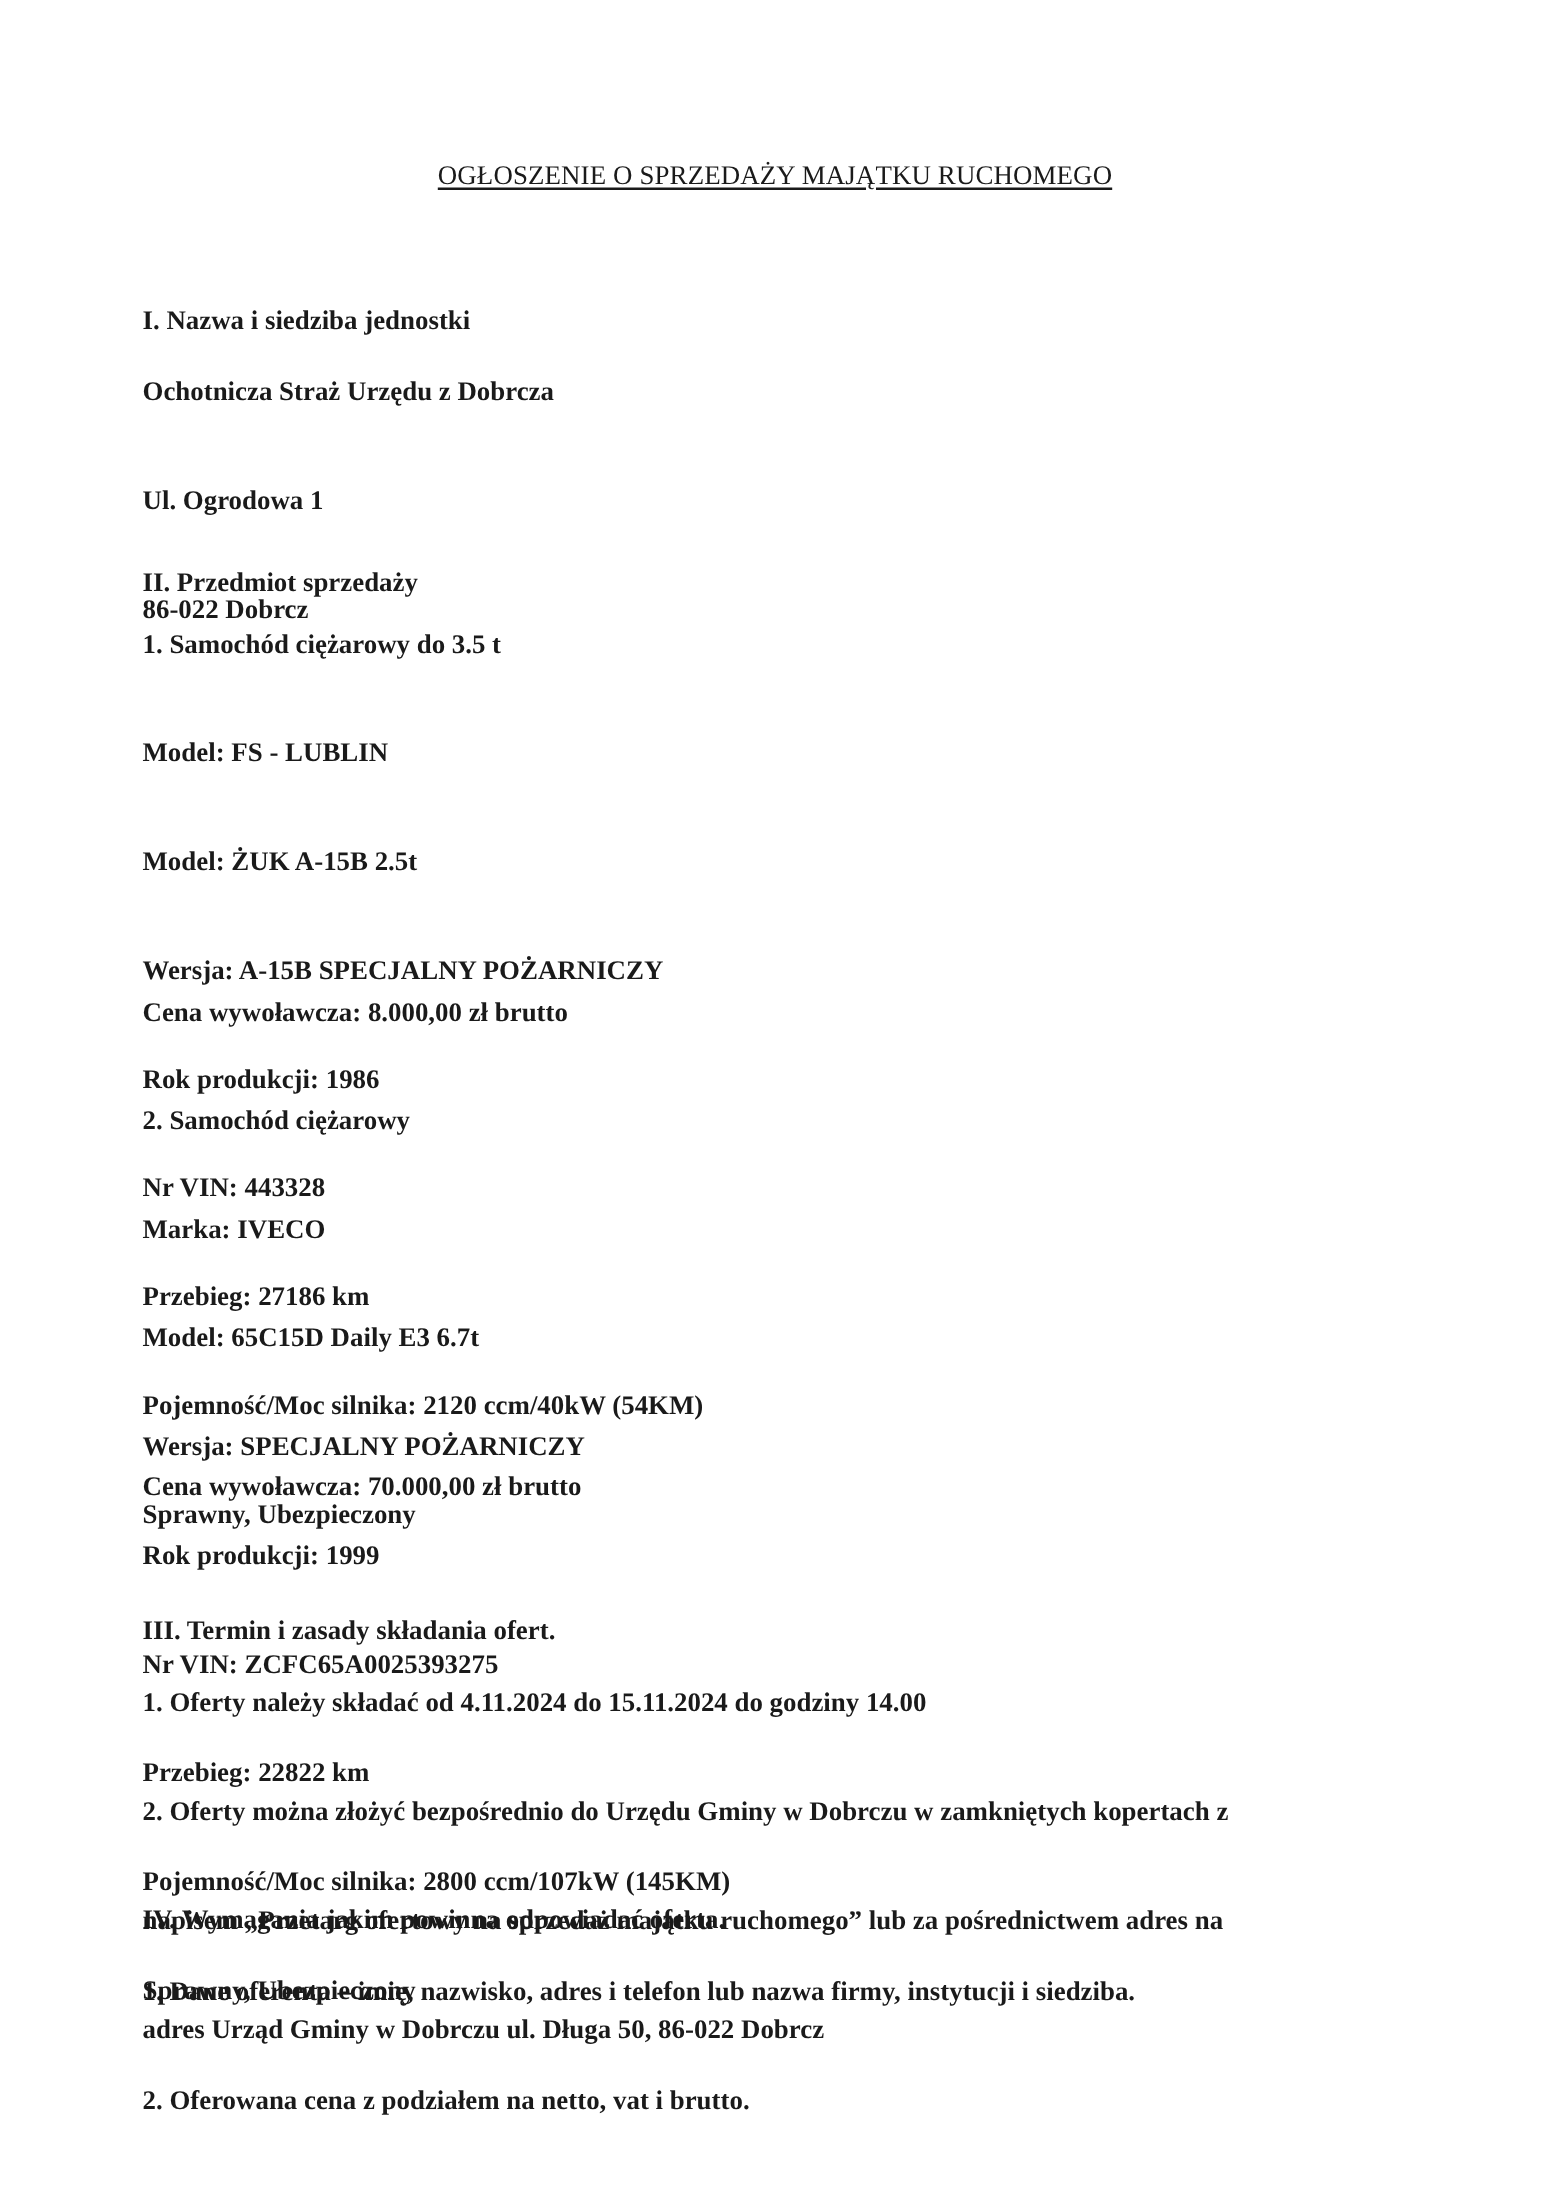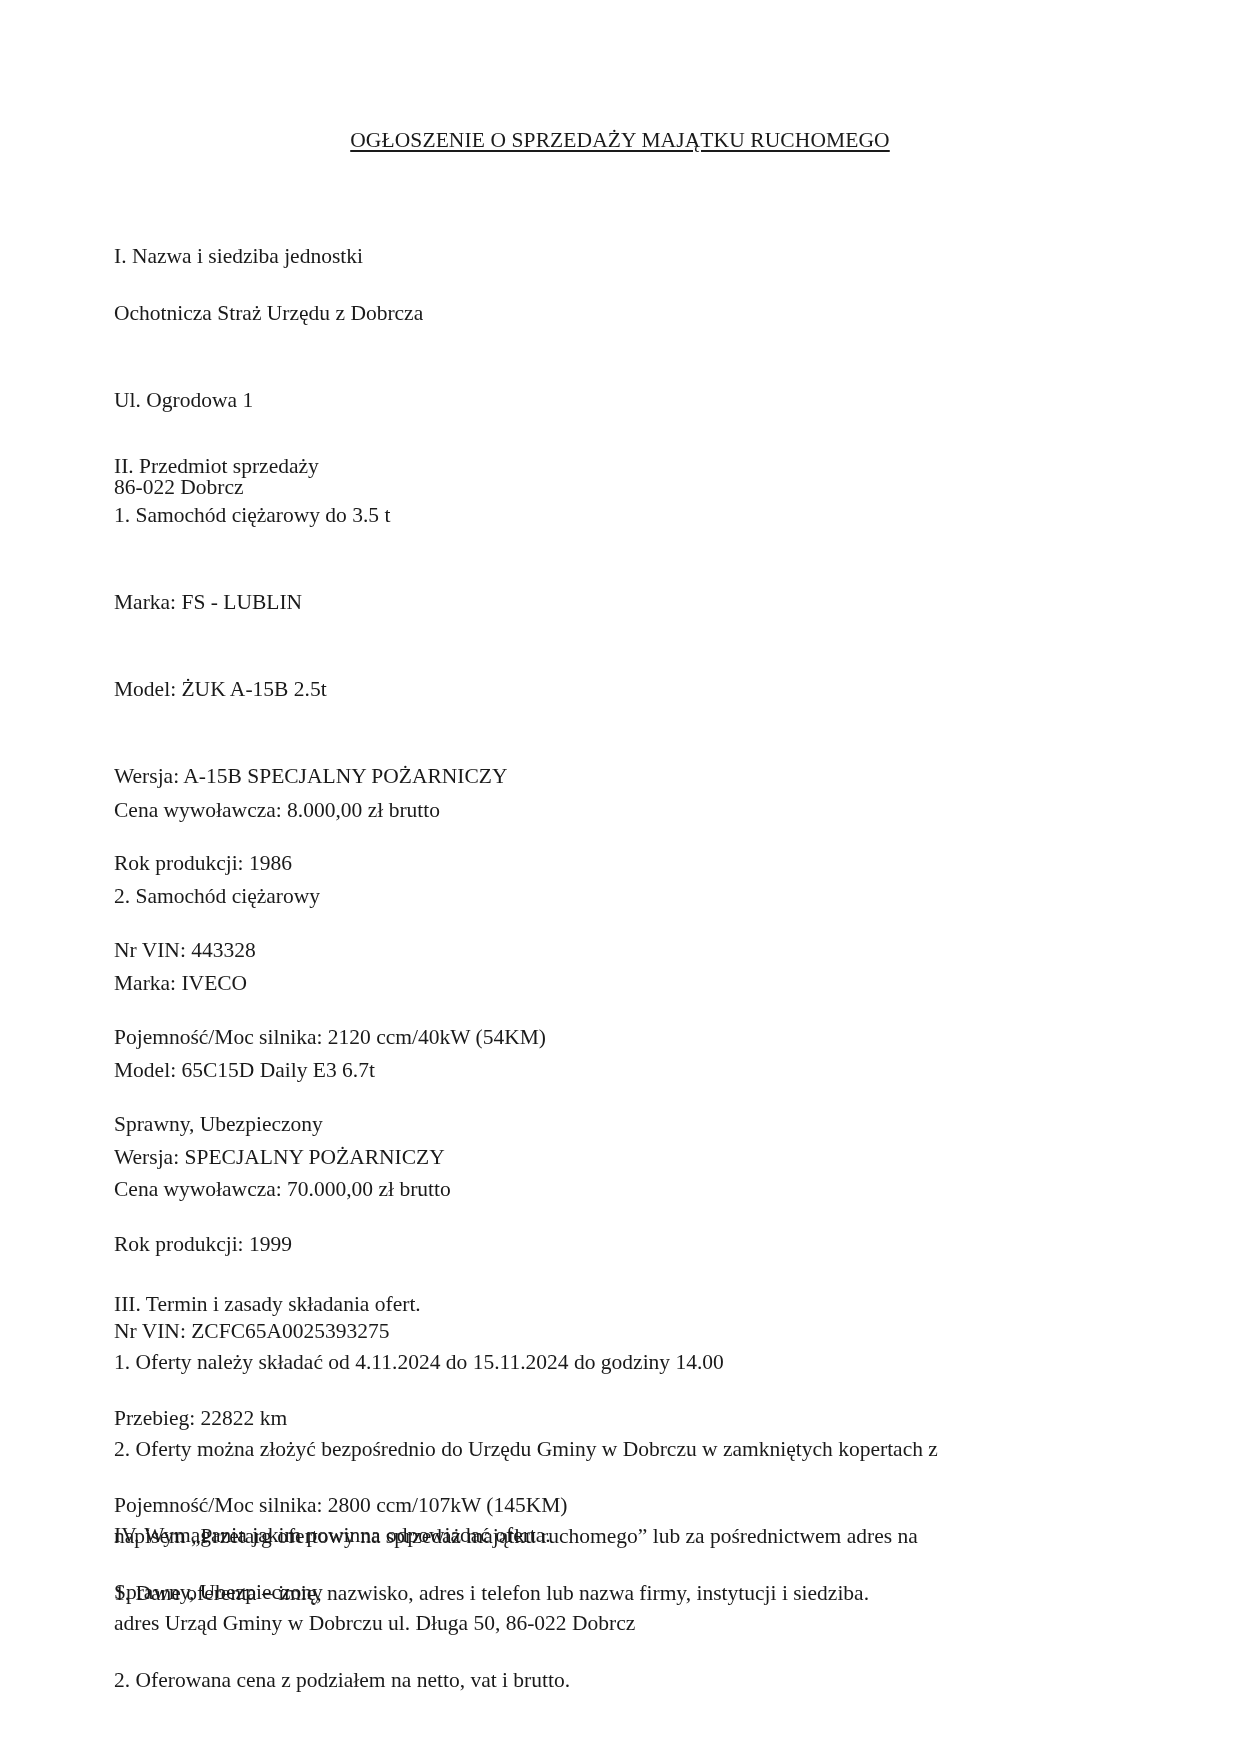--- a/index.html
+++ b/index.html
@@ -7,21 +7,21 @@
   .page {
     position: absolute; left: 0; top: 0; width: 1240px; height: 1753px;
     font-family: "Liberation Serif", "DejaVu Serif", serif;
     color: #1a1a1a; font-size: 21.5px; line-height: 29px;
   }
   .title {
     position: absolute; top: 126px; left: 0; width: 1240px; text-align: center;
     text-decoration: underline; text-underline-offset: 3px; font-size: 21.5px;
     letter-spacing: 0.1px;
   }
-  .blk { position: absolute; left: 114px; white-space: pre; }
+  .blk { position: absolute; left: 114px; white-space: pre; font-weight: bold; }
   .line { display: block; height: 29px; }
 </style>
 </head>
 <body>
 
 <div class="page">
 
   <div class="title">OGŁOSZENIE O SPRZEDAŻY MAJĄTKU RUCHOMEGO</div>
 
   <div class="blk" style="top:184px">
@@ -32,25 +32,26 @@
     <span class="line">Ul. Ogrodowa 1</span>
     <span class="line">86-022 Dobrcz</span>
   </div>
 
   <div class="blk" style="top:394px">
     <span class="line">II. Przedmiot sprzedaży</span>
   </div>
 
   <div class="blk" style="top:443px">
     <span class="line">1. Samochód ciężarowy do 3.5 t</span>
-    <span class="line">Marka: FS - LUBLIN</span>
+    <span class="line">Model: FS - LUBLIN</span>
     <span class="line">Model: ŻUK A-15B 2.5t</span>
     <span class="line">Wersja: A-15B SPECJALNY POŻARNICZY</span>
     <span class="line">Rok produkcji: 1986</span>
     <span class="line">Nr VIN: 443328</span>
+    <span class="line">Przebieg: 27186 km</span>
     <span class="line">Pojemność/Moc silnika: 2120 ccm/40kW (54KM)</span>
     <span class="line">Sprawny, Ubezpieczony</span>
   </div>
   <div class="blk" style="top:738px">
     <span class="line">Cena wywoławcza: 8.000,00 zł brutto</span>
   </div>
 
   <div class="blk" style="top:824px">
     <span class="line">2. Samochód ciężarowy</span>
     <span class="line">Marka: IVECO</span>

